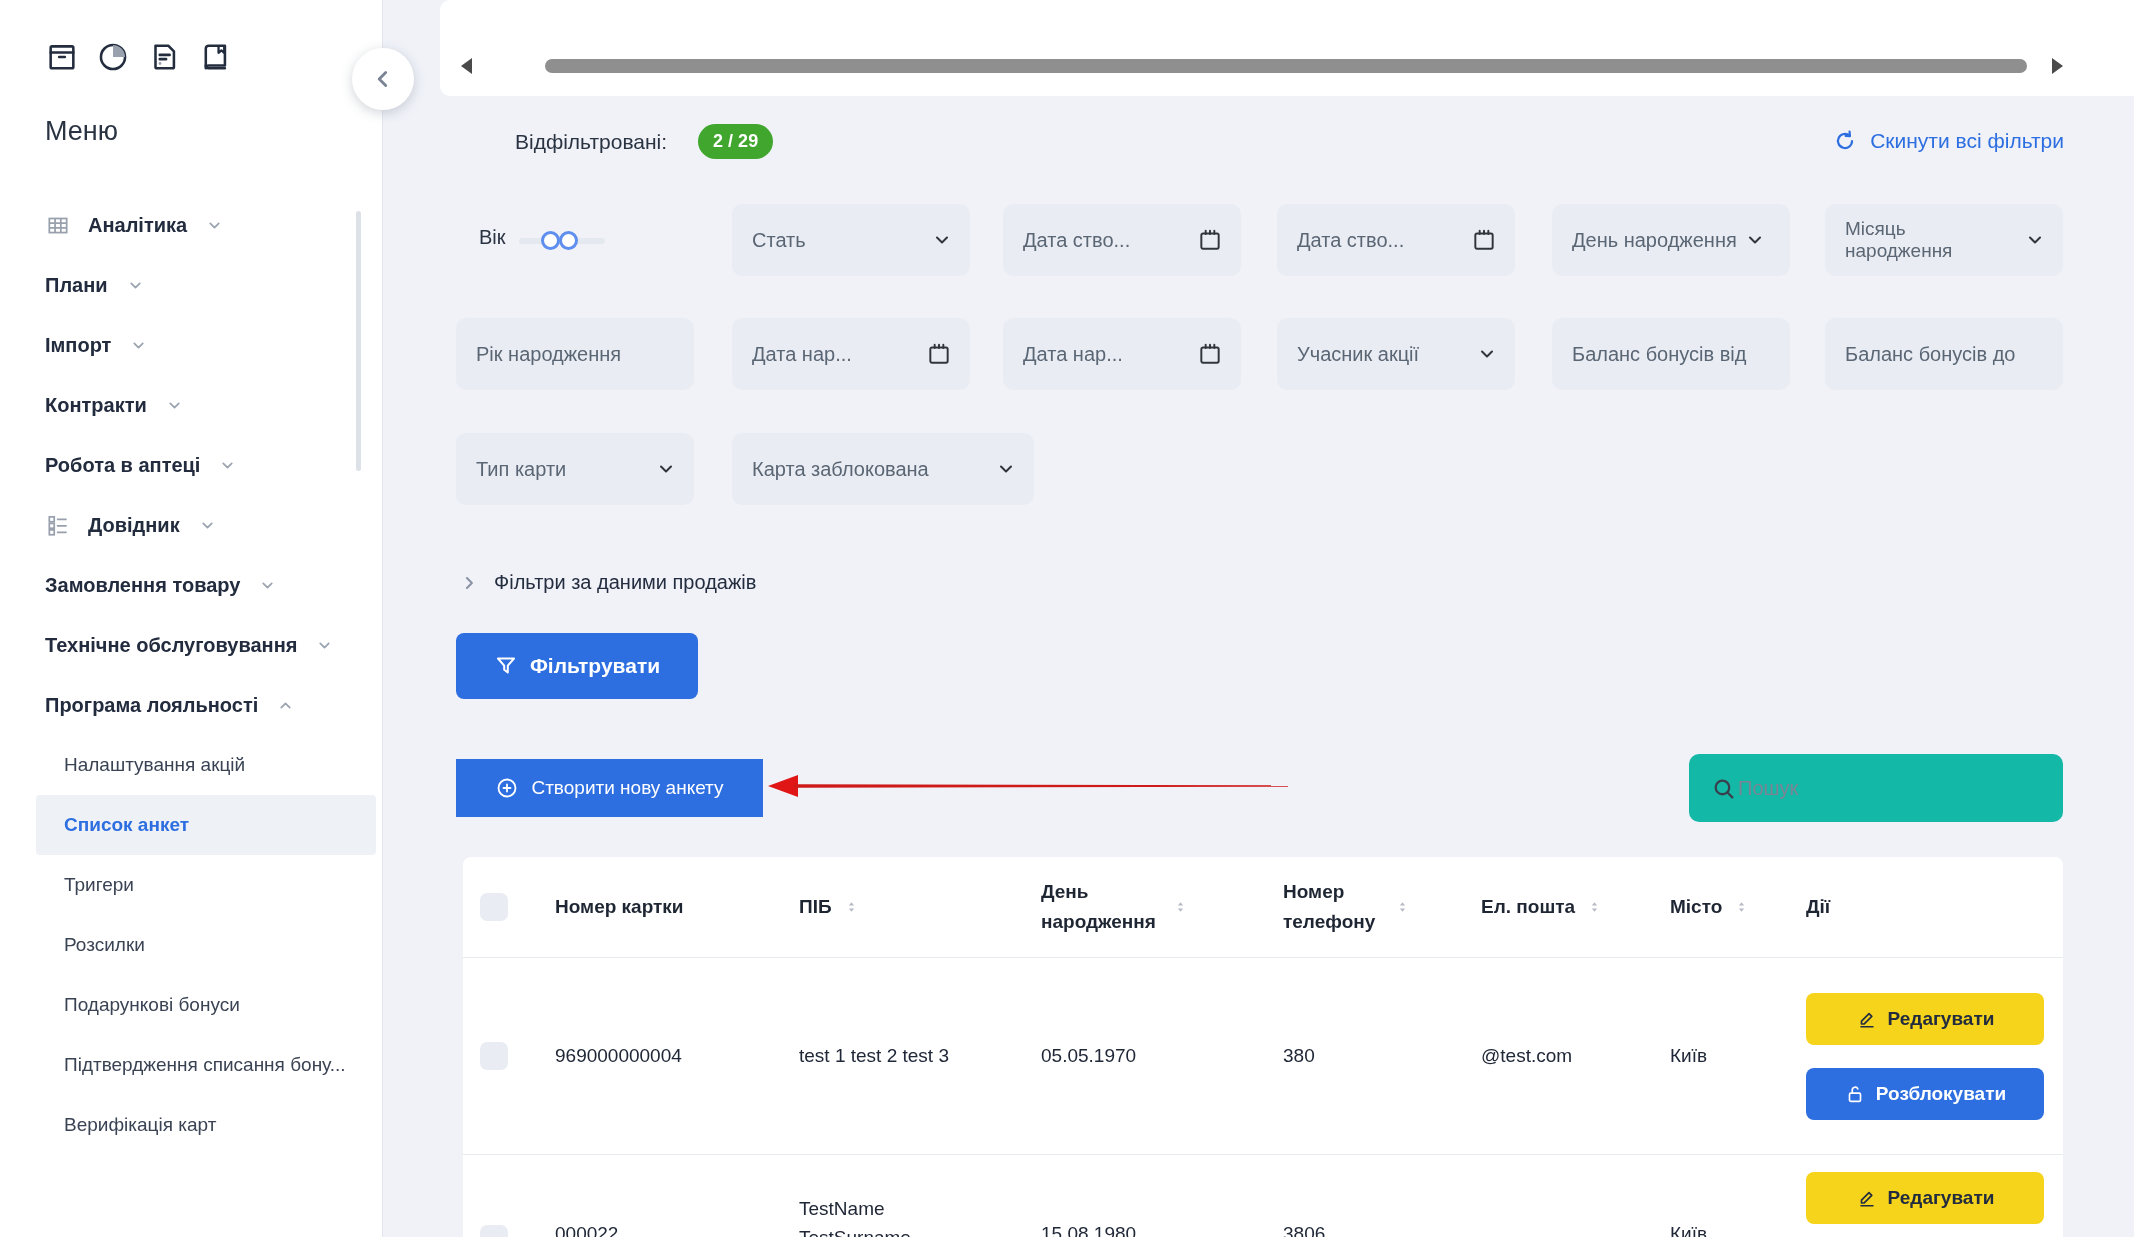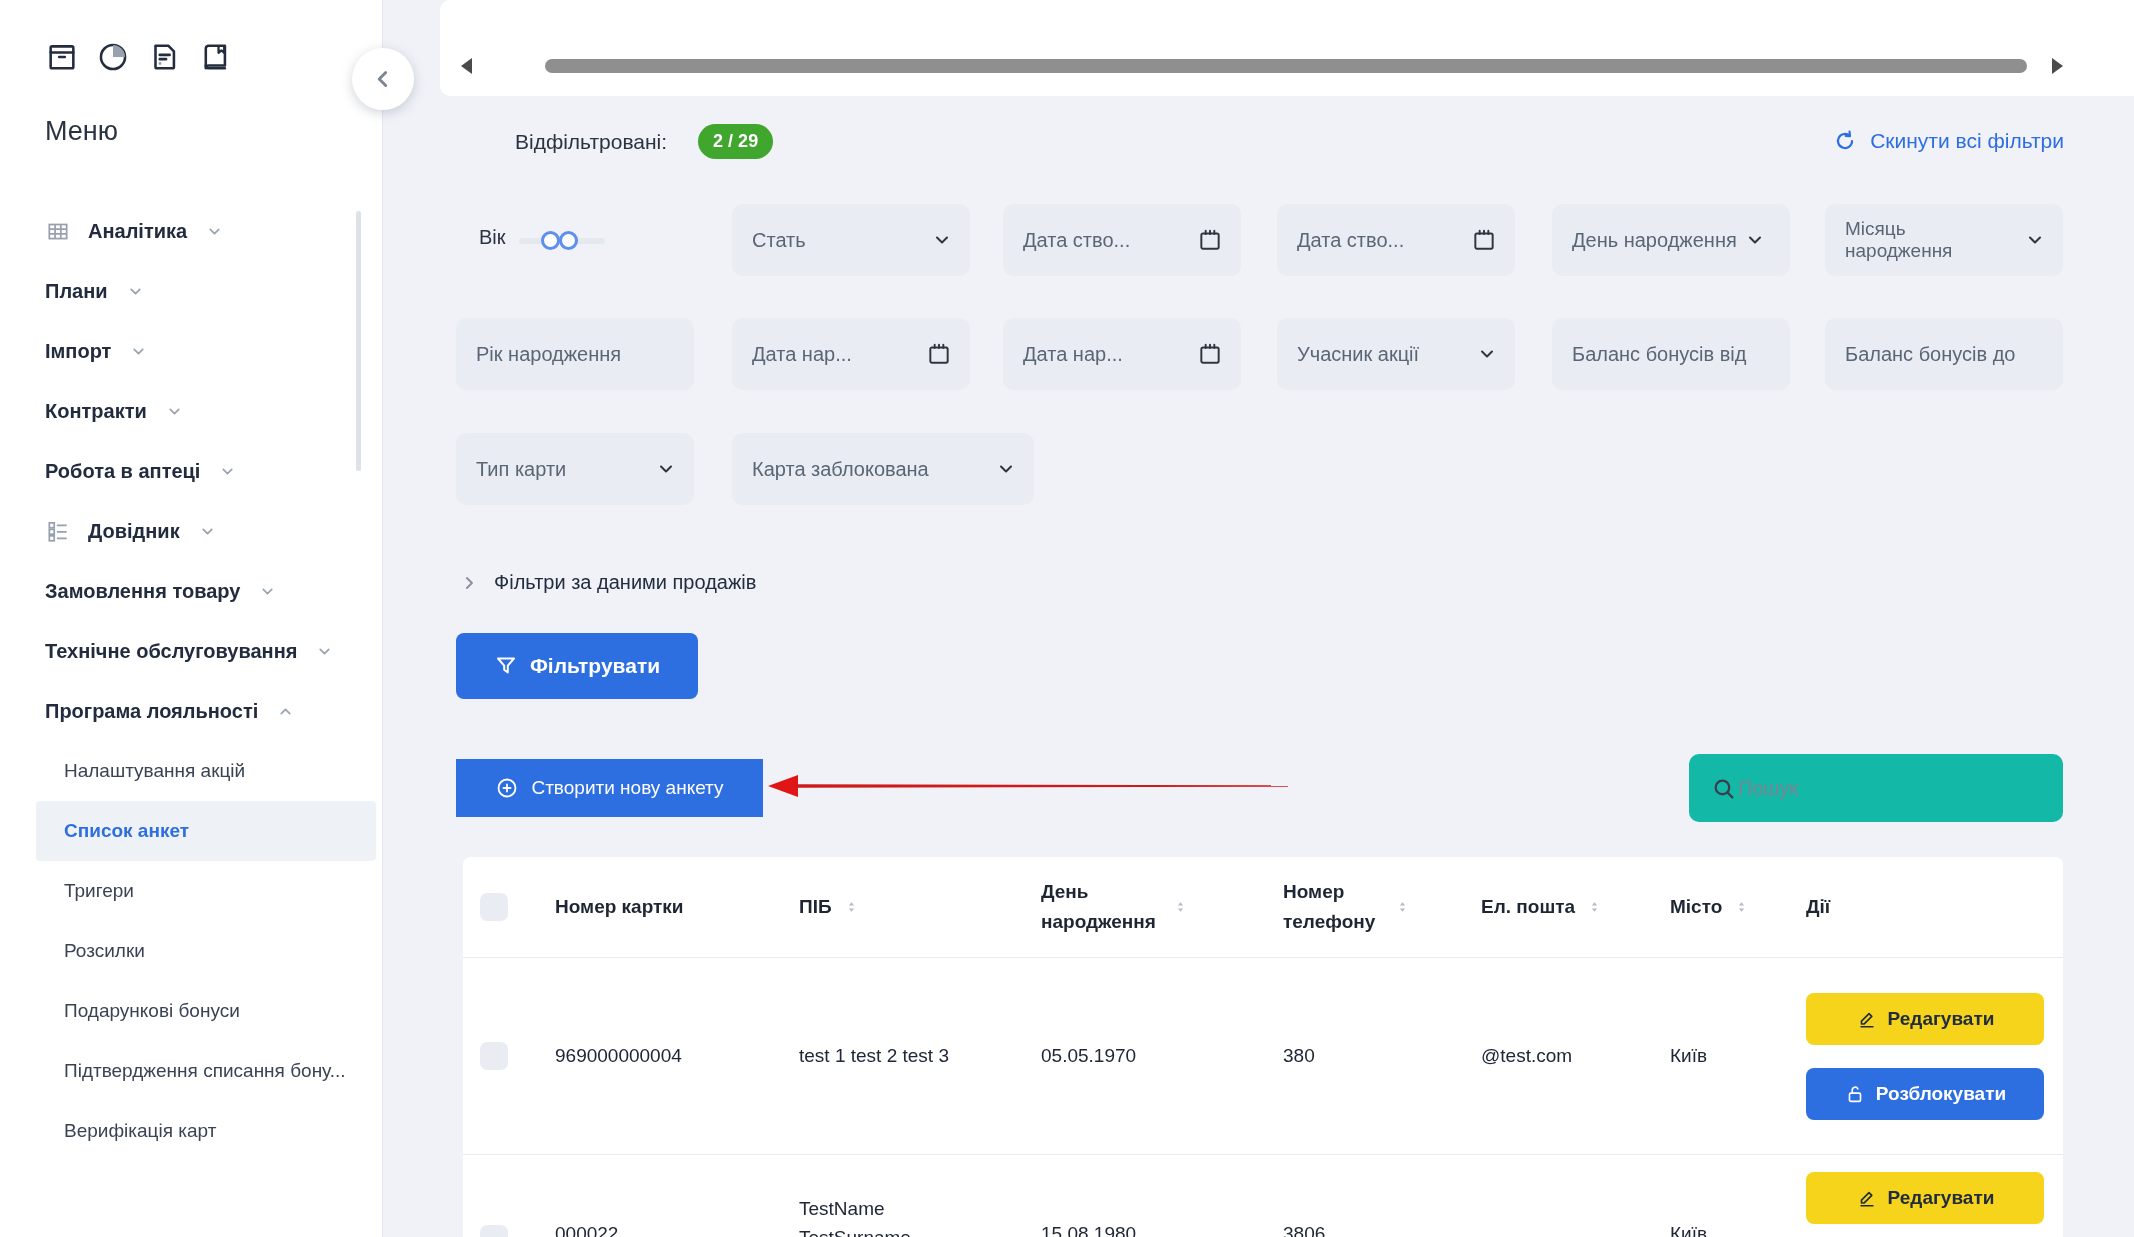--- a/index.html
+++ b/index.html
@@ -5,21 +5,21 @@
   html,body{margin:0;padding:0;}
   .screen{position:relative;width:2134px;height:1237px;background:#f0f2f8;overflow:hidden;
           font-family:"Liberation Sans",sans-serif;color:#222c3e;}
   svg{display:block;}
   .ic use{stroke:currentColor;}
   
   .sidebar{position:absolute;left:0;top:0;width:382px;height:1237px;background:#fff;
            border-right:1px solid #e2e6ee;z-index:2;}
   .top-icons{position:absolute;left:45px;top:40px;display:flex;gap:17px;align-items:center;color:#232d3e;}
   .menu-title{position:absolute;left:45px;top:116px;font-size:27px;color:#2a3342;}
-  .nav{position:absolute;left:0;top:201px;width:100%;}
+  .nav{position:absolute;left:0;top:195px;width:100%;}
   .nav-item{height:60px;display:flex;align-items:center;padding-left:45px;gap:17px;
             font-size:20px;font-weight:700;color:#222c3e;cursor:pointer;}
   .nav-item .chev{color:#9aa3b0;margin-left:2px;}
   .nav-icon{color:#97a0ac;}
   .subnav{width:100%;}
   .sub-item{height:60px;display:flex;align-items:center;padding-left:64px;
             font-size:19px;color:#3a4354;cursor:pointer;}
   .sub-item.active{background:#eef1f6;border-radius:4px;margin:0 6px 0 36px;padding-left:28px;
                    color:#2d6ee0;font-weight:700;}
   .side-scroll{position:absolute;left:356px;top:211px;width:5px;height:260px;background:#dde1e8;border-radius:3px;}

